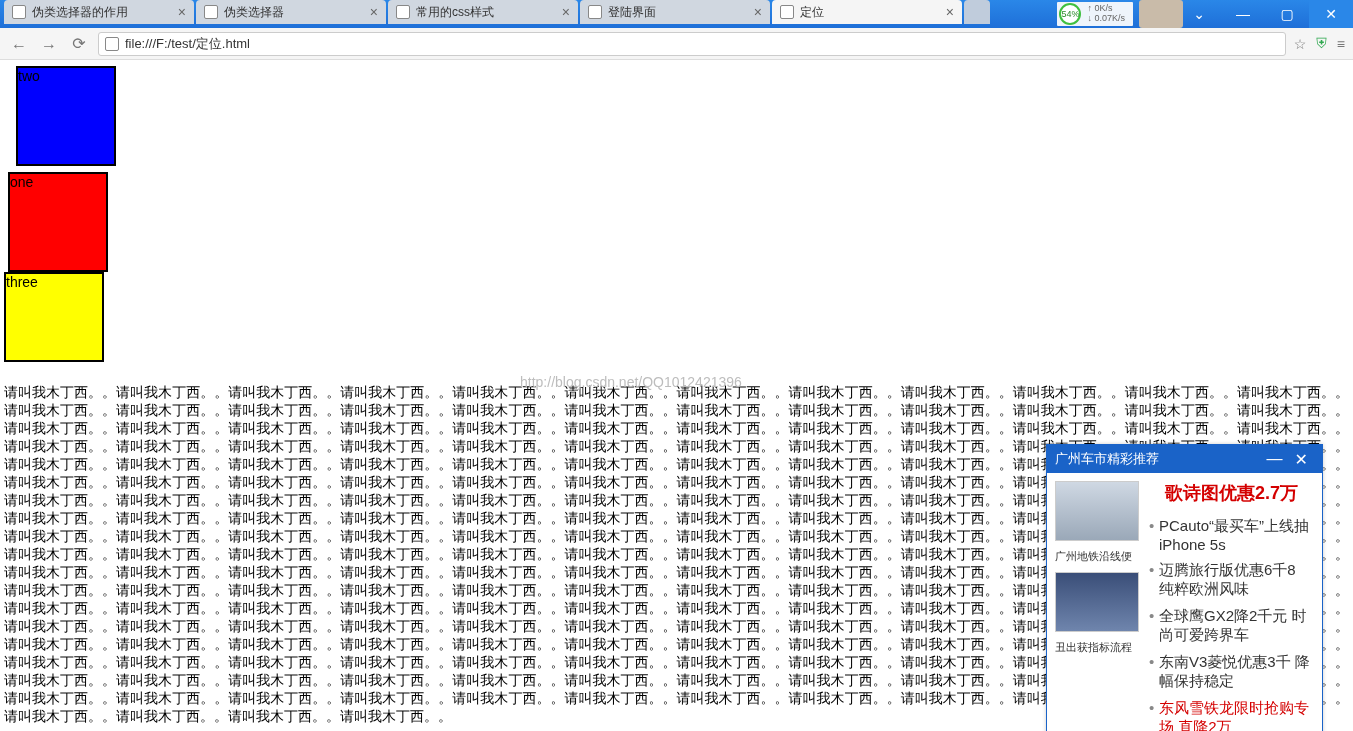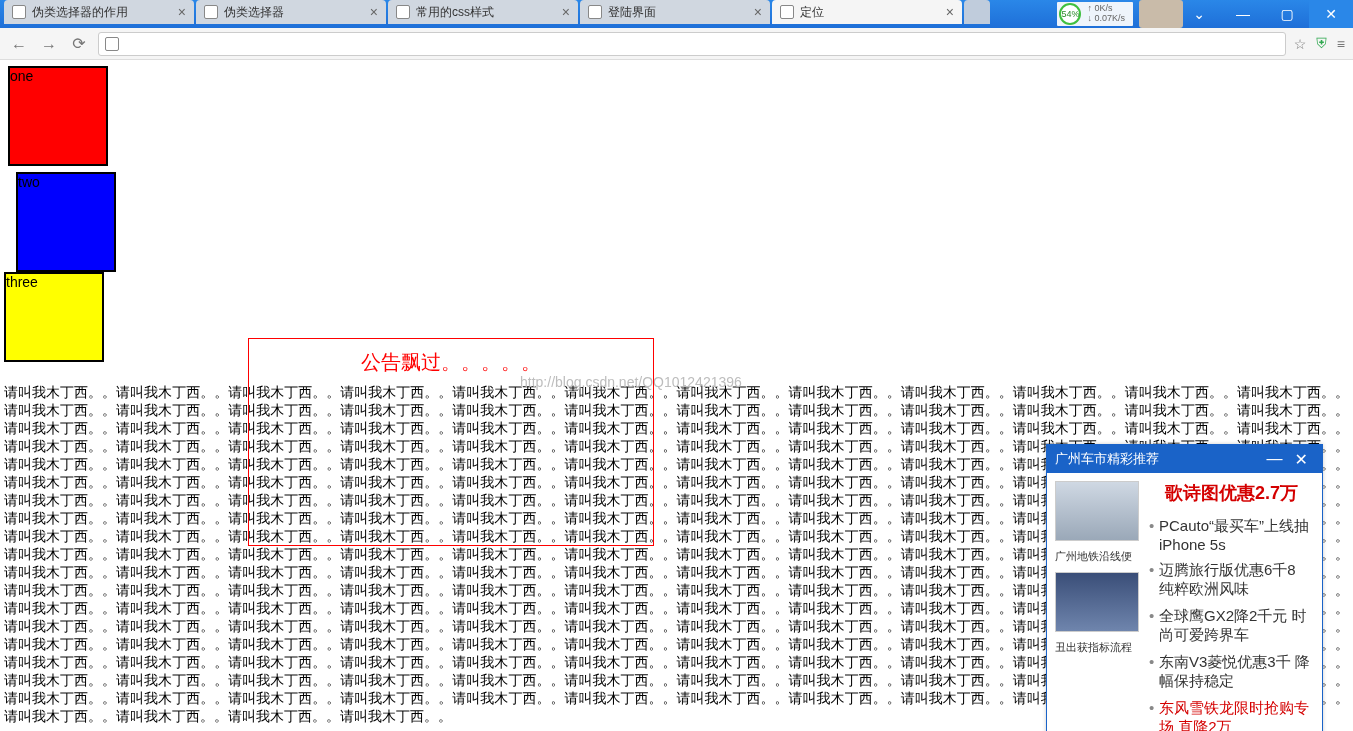--- a/index.html
+++ b/index.html
@@ -107,41 +107,39 @@
     <div class="win-btn close">✕</div>
   </div>
 </div>
 
 <div class="addrbar">
   <div class="nav-btn">←</div>
   <div class="nav-btn">→</div>
   <div class="nav-btn">⟳</div>
   <div class="urlbox">
     <span class="page-icon"></span>
+    <input value="file:///F:/test/定位.html" style="">
   </div>
   <div class="addr-right">
     <span>☆</span>
     <span style="color:#2fa84f">⛨</span>
     <span>≡</span>
   </div>
 </div>
 
 <div class="page">
 
+  <div class="box two"><span>two</span></div>
   <div class="box one"><span>one</span></div>
-  <div class="box two"><span>two</span></div>
   <div class="box three"><span>three</span></div>
 
   <div class="bodytext" id="bodytext">请叫我木丁西。。请叫我木丁西。。请叫我木丁西。。请叫我木丁西。。请叫我木丁西。。请叫我木丁西。。请叫我木丁西。。请叫我木丁西。。请叫我木丁西。。请叫我木丁西。。请叫我木丁西。。请叫我木丁西。。请叫我木丁西。。请叫我木丁西。。请叫我木丁西。。请叫我木丁西。。请叫我木丁西。。请叫我木丁西。。请叫我木丁西。。请叫我木丁西。。请叫我木丁西。。请叫我木丁西。。请叫我木丁西。。请叫我木丁西。。请叫我木丁西。。请叫我木丁西。。请叫我木丁西。。请叫我木丁西。。请叫我木丁西。。请叫我木丁西。。请叫我木丁西。。请叫我木丁西。。请叫我木丁西。。请叫我木丁西。。请叫我木丁西。。请叫我木丁西。。请叫我木丁西。。请叫我木丁西。。请叫我木丁西。。请叫我木丁西。。请叫我木丁西。。请叫我木丁西。。请叫我木丁西。。请叫我木丁西。。请叫我木丁西。。请叫我木丁西。。请叫我木丁西。。请叫我木丁西。。请叫我木丁西。。请叫我木丁西。。请叫我木丁西。。请叫我木丁西。。请叫我木丁西。。请叫我木丁西。。请叫我木丁西。。请叫我木丁西。。请叫我木丁西。。请叫我木丁西。。请叫我木丁西。。请叫我木丁西。。请叫我木丁西。。请叫我木丁西。。请叫我木丁西。。请叫我木丁西。。请叫我木丁西。。请叫我木丁西。。请叫我木丁西。。请叫我木丁西。。请叫我木丁西。。请叫我木丁西。。请叫我木丁西。。请叫我木丁西。。请叫我木丁西。。请叫我木丁西。。请叫我木丁西。。请叫我木丁西。。请叫我木丁西。。请叫我木丁西。。请叫我木丁西。。请叫我木丁西。。请叫我木丁西。。请叫我木丁西。。请叫我木丁西。。请叫我木丁西。。请叫我木丁西。。请叫我木丁西。。请叫我木丁西。。请叫我木丁西。。请叫我木丁西。。请叫我木丁西。。请叫我木丁西。。请叫我木丁西。。请叫我木丁西。。请叫我木丁西。。请叫我木丁西。。请叫我木丁西。。请叫我木丁西。。请叫我木丁西。。请叫我木丁西。。请叫我木丁西。。请叫我木丁西。。请叫我木丁西。。请叫我木丁西。。请叫我木丁西。。请叫我木丁西。。请叫我木丁西。。请叫我木丁西。。请叫我木丁西。。请叫我木丁西。。请叫我木丁西。。请叫我木丁西。。请叫我木丁西。。请叫我木丁西。。请叫我木丁西。。请叫我木丁西。。请叫我木丁西。。请叫我木丁西。。请叫我木丁西。。请叫我木丁西。。请叫我木丁西。。请叫我木丁西。。请叫我木丁西。。请叫我木丁西。。请叫我木丁西。。请叫我木丁西。。请叫我木丁西。。请叫我木丁西。。请叫我木丁西。。请叫我木丁西。。请叫我木丁西。。请叫我木丁西。。请叫我木丁西。。请叫我木丁西。。请叫我木丁西。。请叫我木丁西。。请叫我木丁西。。请叫我木丁西。。请叫我木丁西。。请叫我木丁西。。请叫我木丁西。。请叫我木丁西。。请叫我木丁西。。请叫我木丁西。。请叫我木丁西。。请叫我木丁西。。请叫我木丁西。。请叫我木丁西。。请叫我木丁西。。请叫我木丁西。。请叫我木丁西。。请叫我木丁西。。请叫我木丁西。。请叫我木丁西。。请叫我木丁西。。请叫我木丁西。。请叫我木丁西。。请叫我木丁西。。请叫我木丁西。。请叫我木丁西。。请叫我木丁西。。请叫我木丁西。。请叫我木丁西。。请叫我木丁西。。请叫我木丁西。。请叫我木丁西。。请叫我木丁西。。请叫我木丁西。。请叫我木丁西。。请叫我木丁西。。请叫我木丁西。。请叫我木丁西。。请叫我木丁西。。请叫我木丁西。。请叫我木丁西。。请叫我木丁西。。请叫我木丁西。。请叫我木丁西。。请叫我木丁西。。请叫我木丁西。。请叫我木丁西。。请叫我木丁西。。请叫我木丁西。。请叫我木丁西。。请叫我木丁西。。请叫我木丁西。。请叫我木丁西。。请叫我木丁西。。请叫我木丁西。。请叫我木丁西。。请叫我木丁西。。请叫我木丁西。。请叫我木丁西。。请叫我木丁西。。请叫我木丁西。。请叫我木丁西。。请叫我木丁西。。请叫我木丁西。。请叫我木丁西。。请叫我木丁西。。请叫我木丁西。。请叫我木丁西。。请叫我木丁西。。请叫我木丁西。。请叫我木丁西。。请叫我木丁西。。请叫我木丁西。。请叫我木丁西。。请叫我木丁西。。请叫我木丁西。。请叫我木丁西。。请叫我木丁西。。请叫我木丁西。。请叫我木丁西。。请叫我木丁西。。请叫我木丁西。。请叫我木丁西。。请叫我木丁西。。请叫我木丁西。。请叫我木丁西。。请叫我木丁西。。</div>
 
   <div class="watermark">http://blog.csdn.net/QQ1012421396</div>
 
-  <div class="marquee">
-    <span>公告飘过。。。。。</span>
-  </div>
 
   <div class="ad">
     <div class="ad-head">
       <span>广州车市精彩推荐</span>
       <span class="spacer"></span>
       <span class="min">—</span>
       <span class="cls">✕</span>
     </div>
     <div class="ad-body">
       <div class="ad-left">

